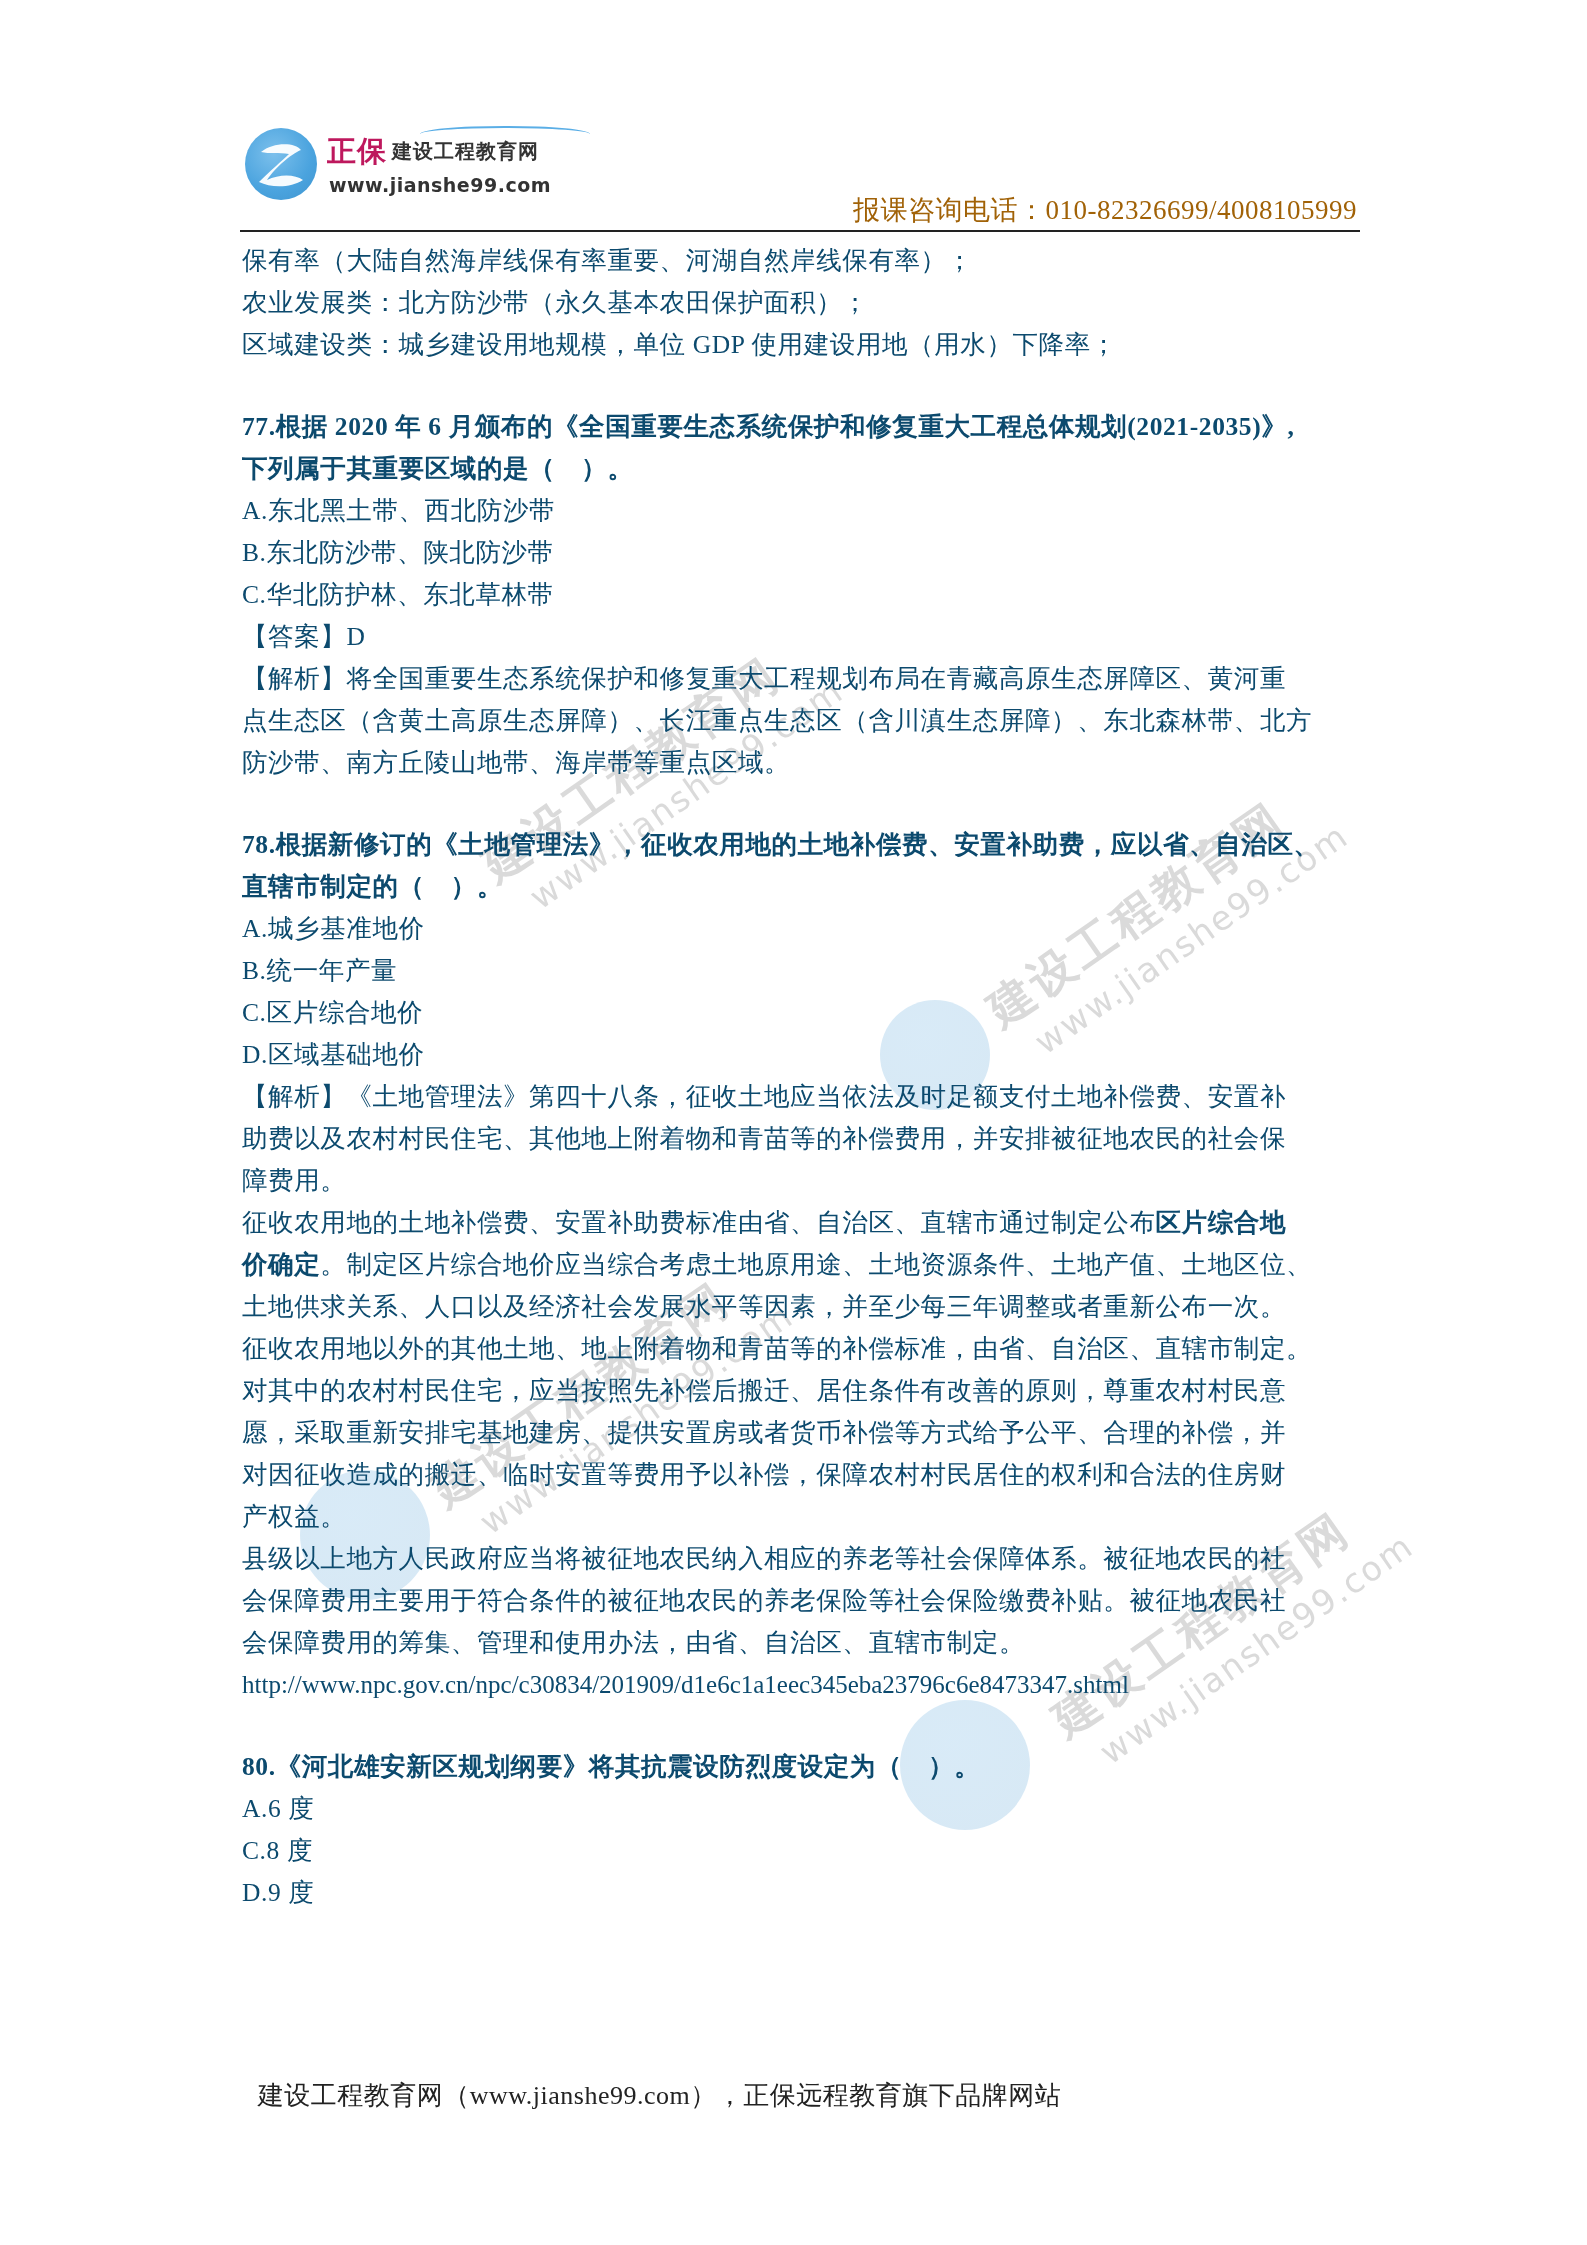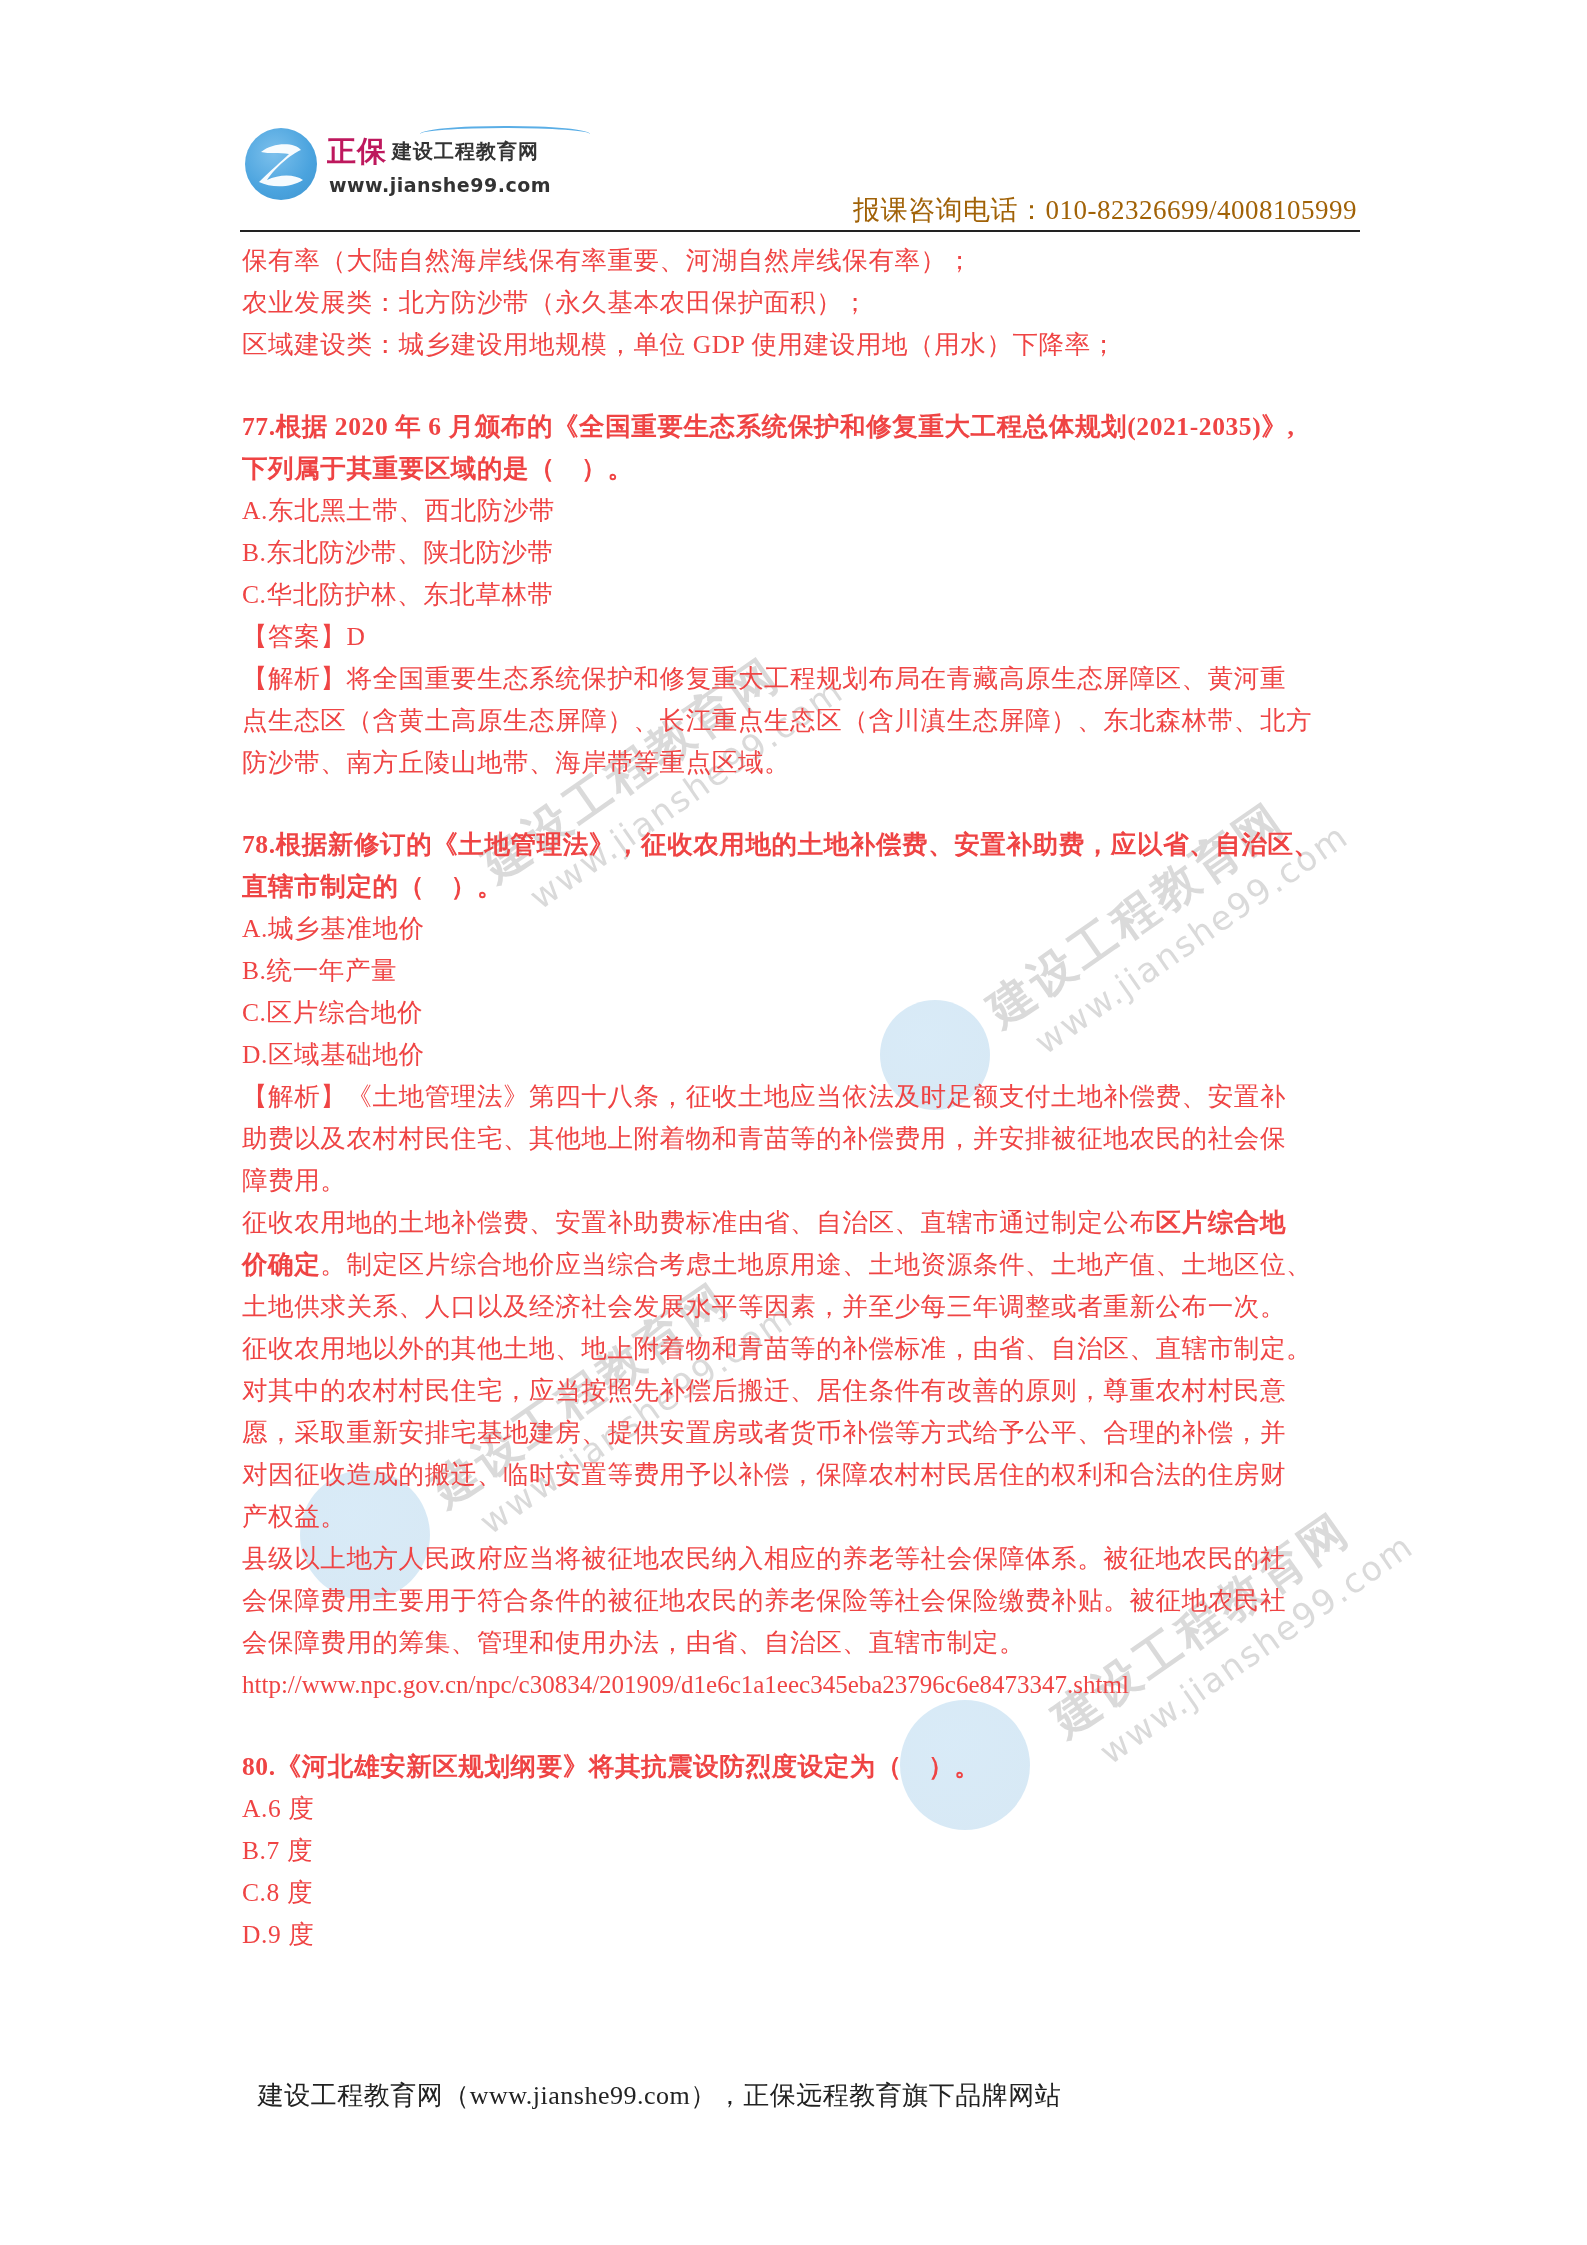--- a/index.html
+++ b/index.html
@@ -20,21 +20,21 @@
               border-top: 2px solid #5aaee6; border-radius: 50% 50% 0 0; }
   .logo-url { position: absolute; left: 84px; top: 46px; font-family: "DejaVu Sans", sans-serif;
               font-weight: bold; font-size: 19px; color: #333; letter-spacing: 0.5px; }
 
   .phone { position: absolute; right: 230px; top: 192px; font-size: 27px; color: #a16207;
            font-family: "Liberation Serif", serif; letter-spacing: 0.5px; white-space: nowrap; }
   .header-rule { position: absolute; left: 240px; top: 230px; width: 1120px; height: 2px; background: #222; }
 
   
   .content { position: absolute; left: 242px; top: 232px; width: 1118px; }
-  .line { font-size: 25.5px; line-height: 42px; height: 42px; white-space: nowrap; color: #ef4444;
+  .line { font-size: 25.5px; line-height: 42px; height: 42px; white-space: nowrap; color: #0c4a6e;
           font-family: "Liberation Serif", "DejaVu Serif", serif; letter-spacing: 0.6px; }
   .bold { font-weight: bold; }
   .gap { height: 40px; }
   .url { font-size: 25px; line-height: 42px; letter-spacing: 0; }
 
   
   .wm { position: absolute; color: rgba(150,150,150,0.35); font-family: "DejaVu Sans", sans-serif;
         transform: rotate(-35deg); transform-origin: left top; white-space: nowrap; pointer-events: none; }
   .wm .t1 { font-size: 46px; font-weight: bold; letter-spacing: 4px; }
   .wm .t2 { font-size: 34px; letter-spacing: 2px; margin-left: 20px; }
@@ -131,20 +131,19 @@
       <div class="line">县级以上地方人民政府应当将被征地农民纳入相应的养老等社会保障体系。被征地农民的社</div>
       <div class="line">会保障费用主要用于符合条件的被征地农民的养老保险等社会保险缴费补贴。被征地农民社</div>
       <div class="line">会保障费用的筹集、管理和使用办法，由省、自治区、直辖市制定。</div>
       <div class="line url">http://www.npc.gov.cn/npc/c30834/201909/d1e6c1a1eec345eba23796c6e8473347.shtml</div>
     </div>
     <div class="gap"></div>
 
     <div>
       <div class="line bold">80.《河北雄安新区规划纲要》将其抗震设防烈度设定为（　）。</div>
       <div class="line">A.6 度</div>
-      <div class="line">B.7 度</div>
       <div class="line">C.8 度</div>
       <div class="line">D.9 度</div>
     </div>
   </div>
 
   <div class="footer">建设工程教育网（www.jianshe99.com），正保远程教育旗下品牌网站</div>
 </div>
 
 </body></html>

